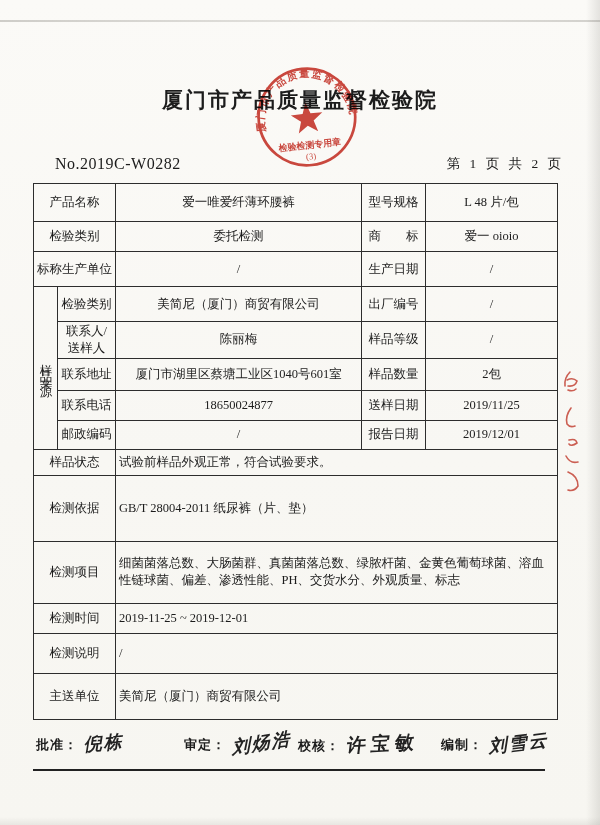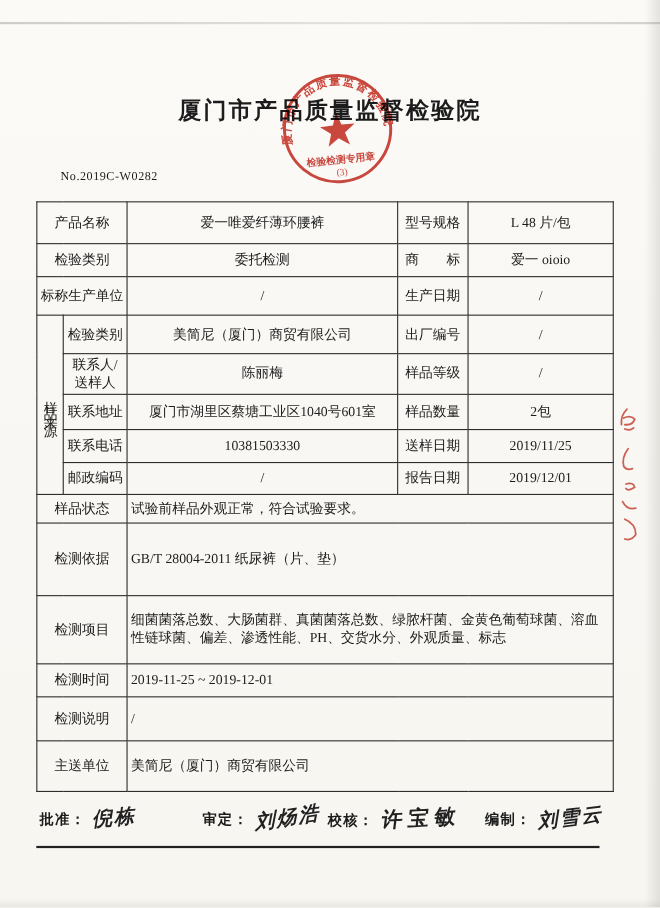--- a/index.html
+++ b/index.html
@@ -23,21 +23,21 @@
     background:linear-gradient(180deg,rgba(0,0,0,0),rgba(120,118,112,.12));}
 
   .institute{
     position:absolute;top:86px;left:0;width:600px;
     text-align:center;font-size:21px;font-weight:bold;letter-spacing:2px;
   }
   .report-title{
     position:absolute;top:115px;left:0;width:600px;
     text-align:center;font-size:27px;font-weight:bold;letter-spacing:13px;text-indent:13px;
   }
-  .report-no{position:absolute;top:155px;left:55px;font-size:11px;letter-spacing:.5px;}
+  .report-no{position:absolute;top:155px;left:55px;font-size:16px;letter-spacing:.5px;}
   .page-info{position:absolute;top:155px;right:36px;font-size:13.5px;letter-spacing:3px;}
 
   .stamp{
     position:absolute;top:64px;left:255px;width:104px;height:108px;
     mix-blend-mode:multiply;opacity:.9;transform:rotate(-6deg);
   }
 
   table.report{
     position:absolute;top:183px;left:33px;
     width:524px;border-collapse:collapse;table-layout:fixed;
@@ -100,20 +100,21 @@
     <circle cx="50" cy="51" r="46.5" fill="none" stroke="#c8352b" stroke-width="2.6"></circle>
     <text font-size="10" fill="#c8352b" letter-spacing="1.5" font-weight="bold" font-family="'Liberation Serif',serif">
       <textPath href="#arcTop" startOffset="2">厦门市产品质量监督检验院</textPath>
     </text>
     <polygon fill="#c8352b" points="50,37 53.8,47.8 65.2,48.1 56.1,55 59.4,65.9 50,59.4 40.6,65.9 43.9,55 34.8,48.1 46.2,47.8"></polygon>
     <text x="50" y="81" text-anchor="middle" font-size="8.6" fill="#c8352b" font-weight="bold" font-family="'Liberation Serif',serif">检验检测专用章</text>
     <text x="50" y="92" text-anchor="middle" font-size="8.4" fill="#c8352b" font-family="'Liberation Serif',serif">(3)</text>
   </svg>
 
   <div class="report-no">No.2019C-W0282</div>
+  <div class="page-info">第 1 页 共 2 页</div>
 
   <table class="report">
     <colgroup>
         <col style="width:24px">
         <col style="width:58px">
         <col style="width:246px">
         <col style="width:64px">
         <col style="width:132px">
       </colgroup>
     <tbody>
@@ -150,21 +151,21 @@
         <td class="val">/</td>
       </tr>
       <tr style="height:32px">
         <td class="lbl">联系地址</td>
         <td class="val">厦门市湖里区蔡塘工业区1040号601室</td>
         <td class="lbl">样品数量</td>
         <td class="val">2包</td>
       </tr>
       <tr style="height:30px">
         <td class="lbl">联系电话</td>
-        <td class="val">10381503330</td>
+        <td class="val">18650024877</td>
         <td class="lbl">送样日期</td>
         <td class="val">2019/11/25</td>
       </tr>
       <tr style="height:29px">
         <td class="lbl">邮政编码</td>
         <td class="val">/</td>
         <td class="lbl">报告日期</td>
         <td class="val">2019/12/01</td>
       </tr>
 

